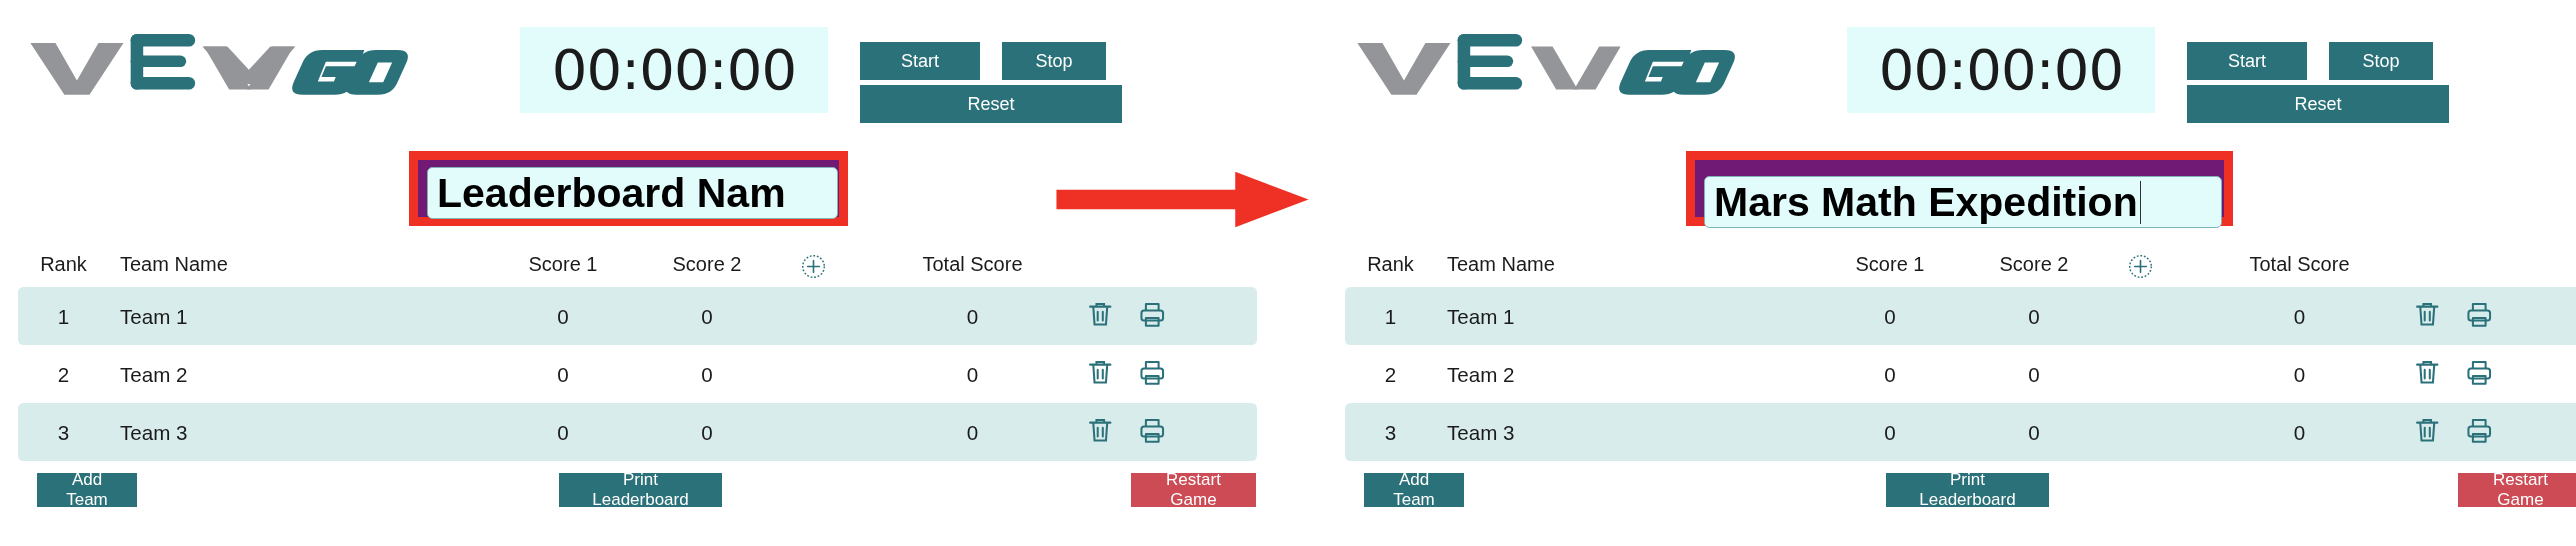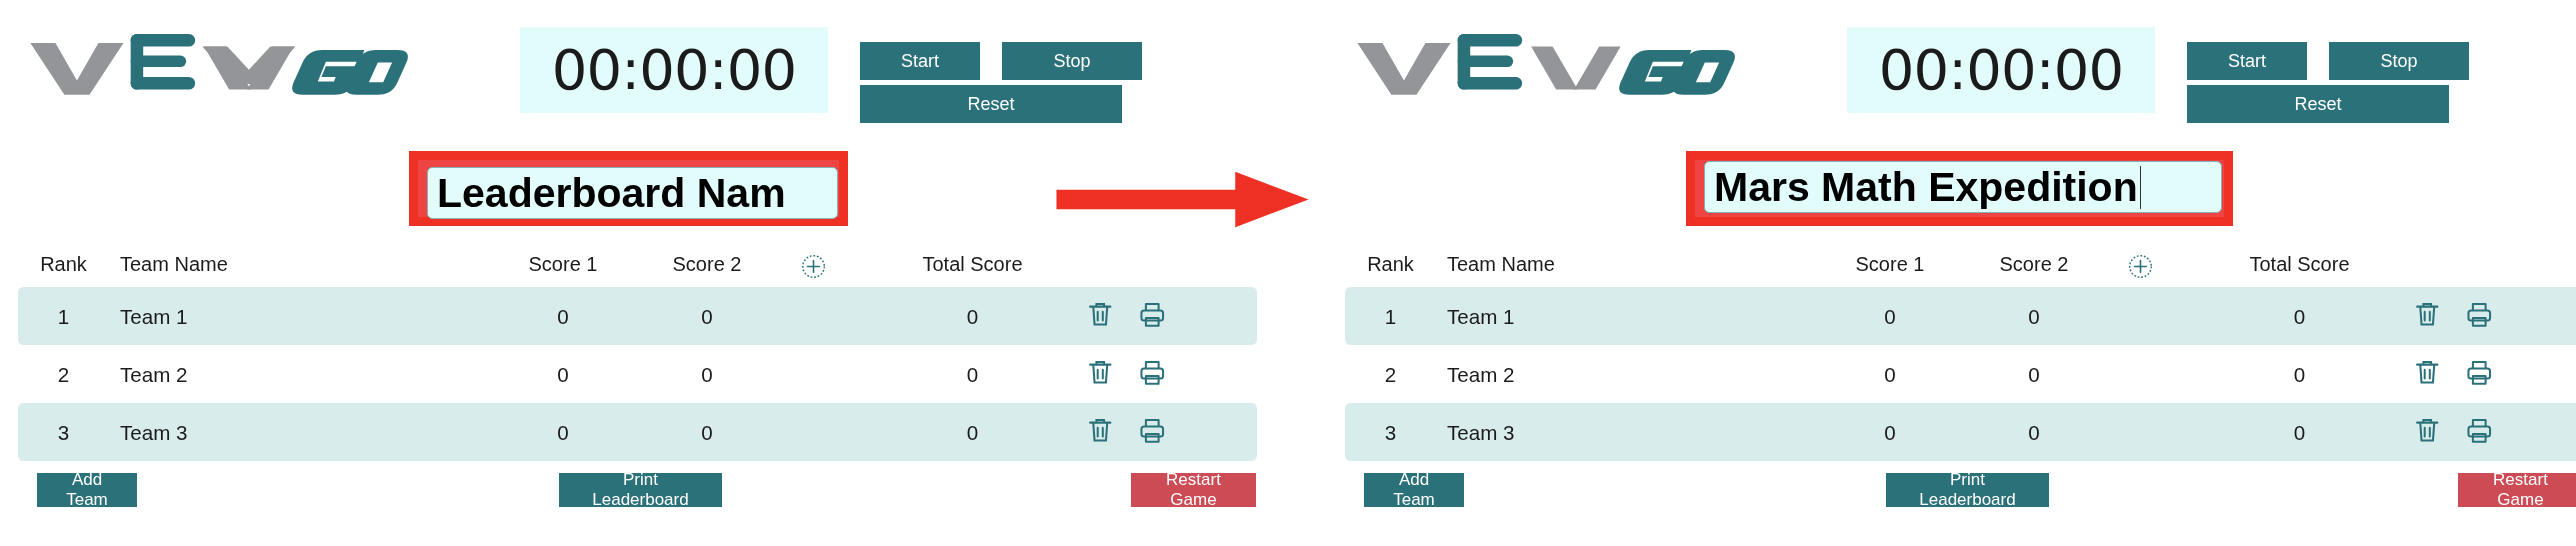--- a/index.html
+++ b/index.html
@@ -53,28 +53,28 @@
     background: #2b7179;
     color: #ffffff;
     border: none;
     font-family: "Liberation Sans", sans-serif;
     font-size: 18px;
     display: flex; align-items: center; justify-content: center;
     cursor: pointer;
     padding: 0;
   }
   .tbtn-start { width: 120px; height: 38px; top: 42px; }
-  .tbtn-stop  { width: 140px; height: 38px; top: 42px; }
+  .tbtn-stop  { width: 104px; height: 38px; top: 42px; }
   .tbtn-reset { width: 262px; height: 38px; top: 85px; }
 
   
   .hl-box {
     position: absolute;
     border: 9px solid #ee3124;
-    background: #ef4444;
+    background: #701a75;
   }
 
   .name-input {
     position: absolute;
     background: #e2fbfb;
     border: 0.9px solid #7fb3b6;
     border-radius: 5.4px;
     font-family: "Liberation Sans", sans-serif;
     font-weight: bold;
     font-size: 41px;
@@ -314,21 +314,21 @@
     </div>
 
     <div class="timer-box" style="left:520px;">
       <span class="timer-text">00:00:00</span>
     </div>
     <button class="tbtn tbtn-start" style="left:860px;">Start</button>
     <button class="tbtn tbtn-stop" style="left:1002px;">Stop</button>
     <button class="tbtn tbtn-reset" style="left:860px;">Reset</button>
 
     <div class="hl-box" style="left:359px; top:151px; width:547px; height:75px;">
-      <div class="name-input" style="left:9px; top:1px; width:518px; height:52px;">
+      <div class="name-input" style="left:9px; top:16px; width:518px; height:52px;">
         <span>Mars Math Expedition</span>
         <span class="caret"></span>
       </div>
     </div>
 
     <div class="lb-table" style="left:18px; top:244px; width:1239px;">
 
       <div class="lb-header">
         <span style="left:16px;  width:59px; text-align:center;">Rank</span>
         <span style="left:102px;">Team Name</span>

